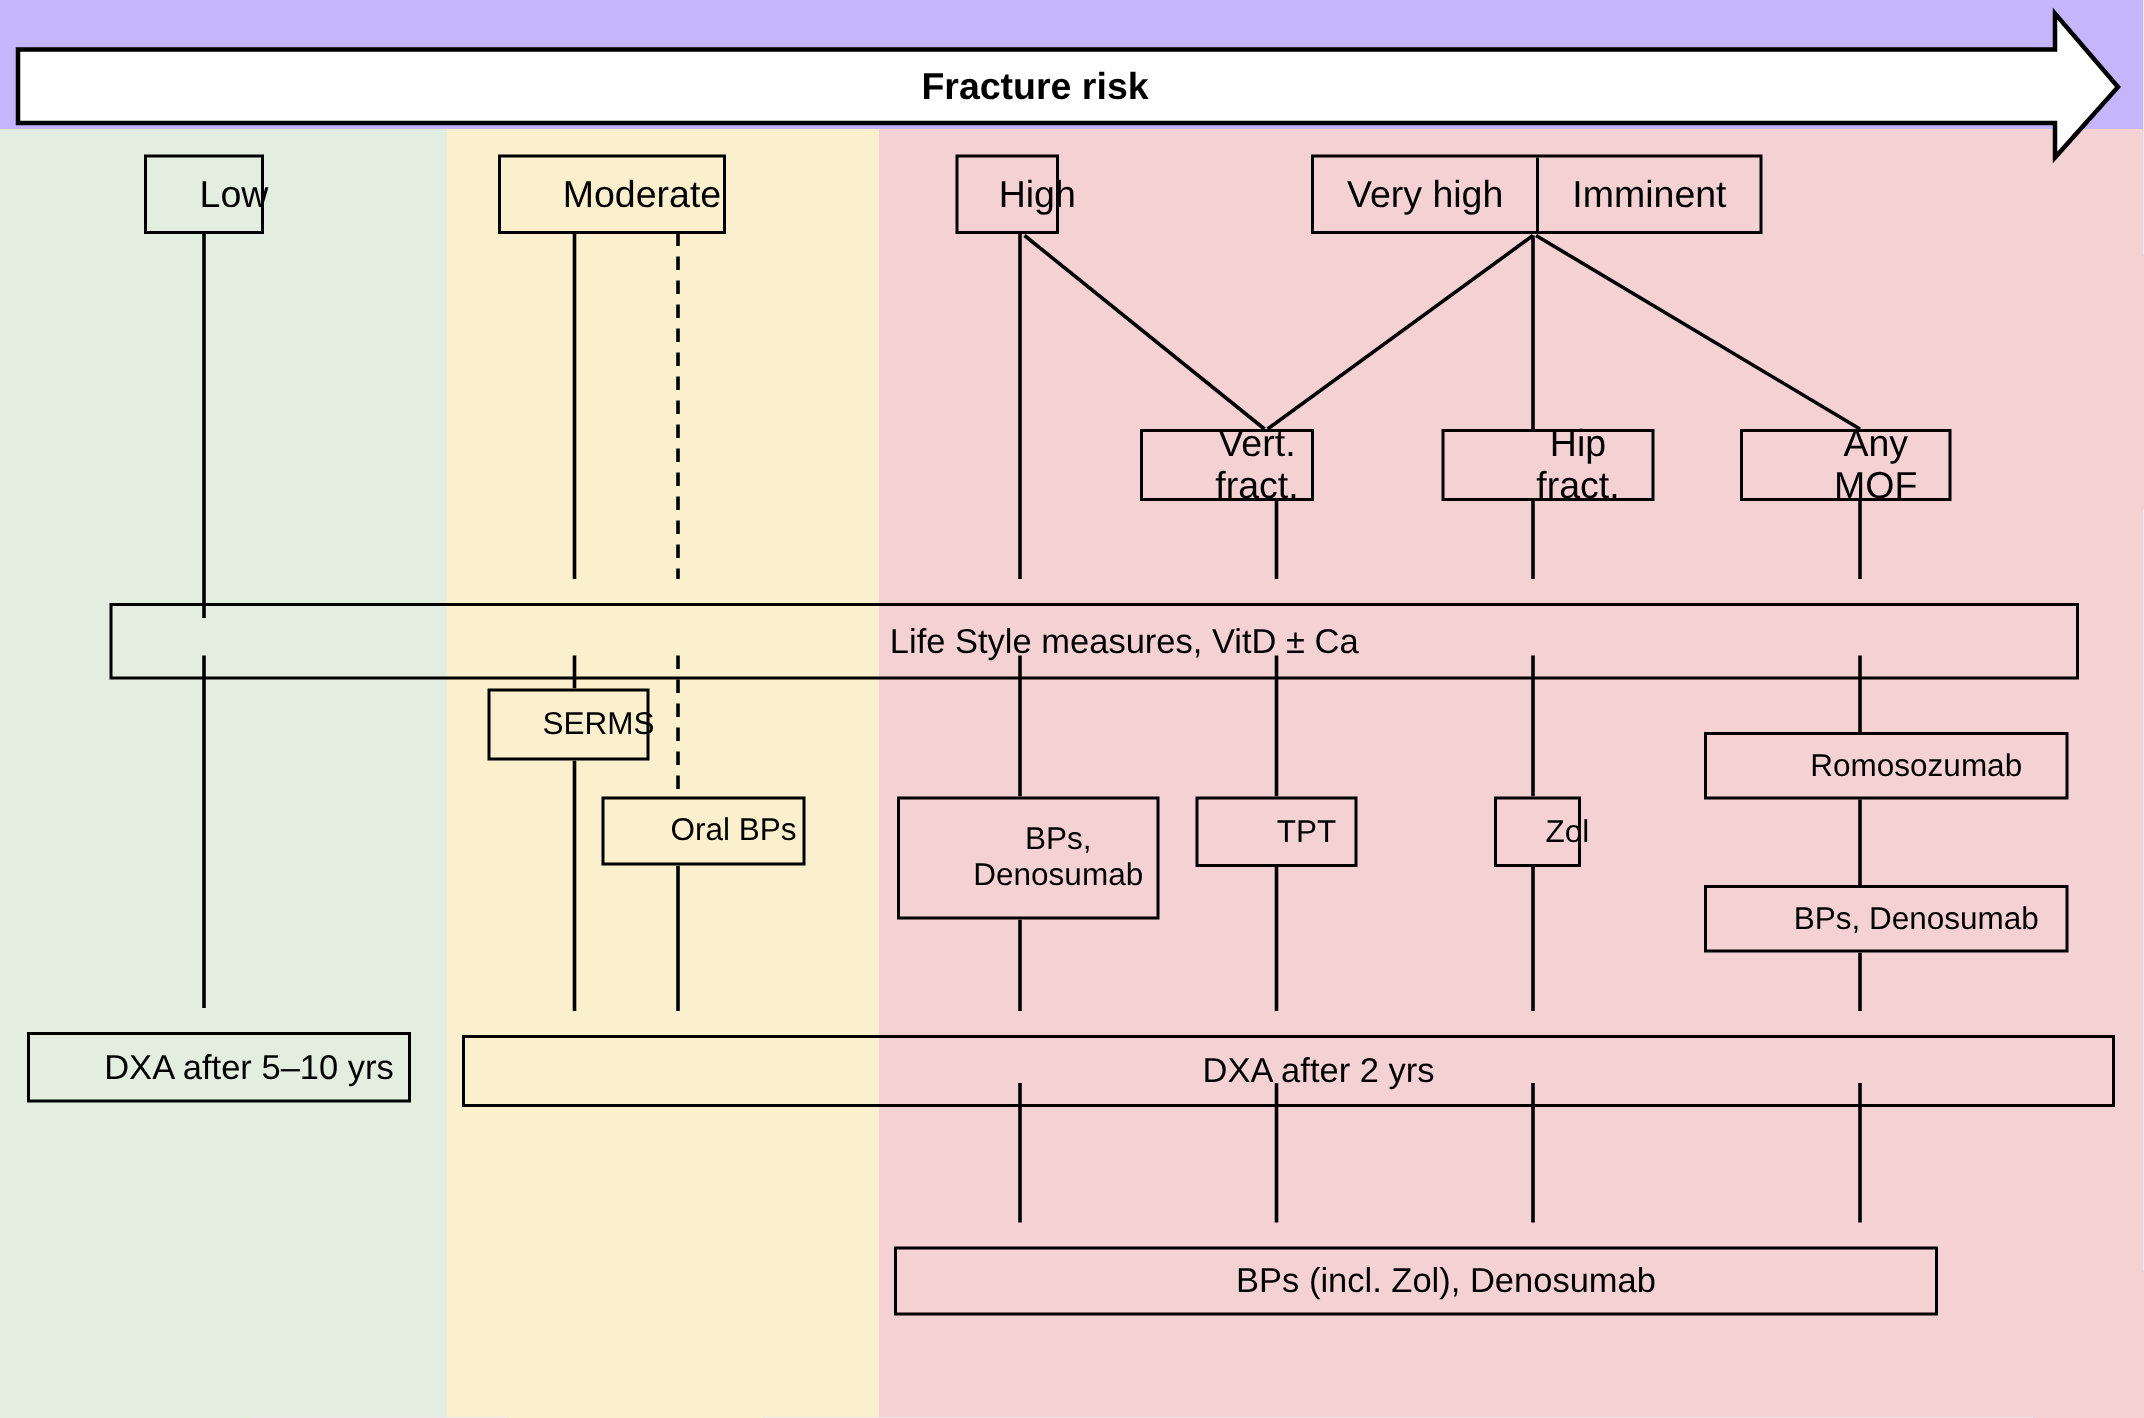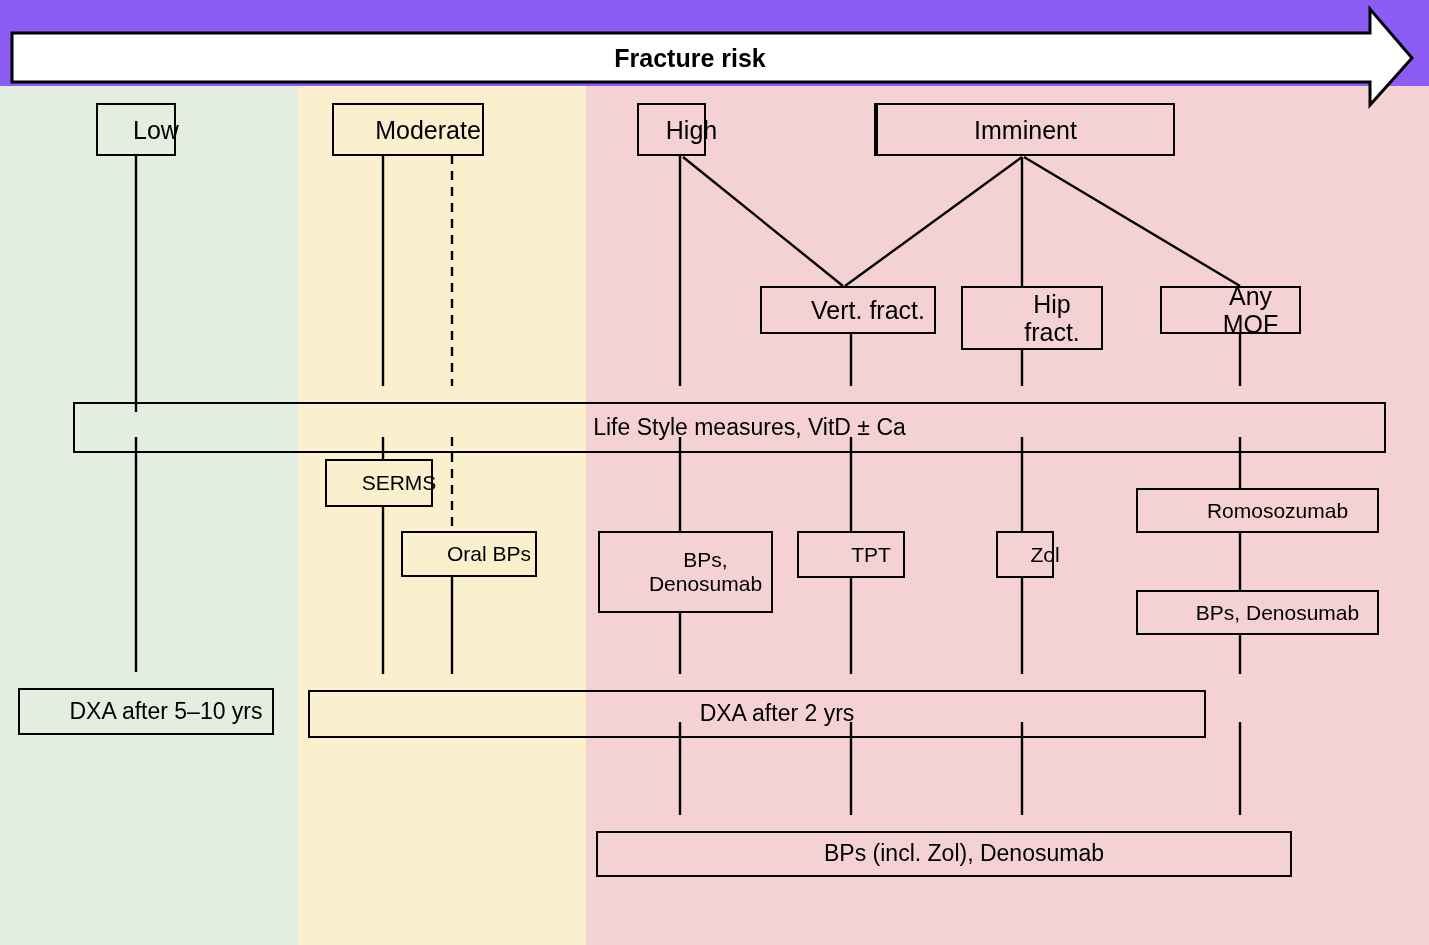--- a/index.html
+++ b/index.html
@@ -1,17 +1,17 @@
 <!DOCTYPE html>
 <html><head>
 <meta charset="utf-8">
 <style>
   html,body{margin:0;padding:0;background:#ffffff;}
   body{font-family:"Liberation Sans", sans-serif;}
-  #stage{position:relative;width:1429px;height:945px;background:#8b5cf6;overflow:hidden;}
+  #stage{position:relative;width:1429px;height:945px;background:#c4b5fd;overflow:hidden;}
   #svgroot{position:absolute;left:0;top:0;width:1429px;height:945px;}
   .nodebox{position:absolute;box-sizing:border-box;border:2px solid #000;display:flex;align-items:center;justify-content:center;text-align:center;color:#000;line-height:1.12;padding-left:40px;}
   .bandlabel{font-size:25px;}
   .fxbox{font-size:25px;}
   .medbox{font-size:21px;}
   .barbox{font-size:23px;margin-top:16px;}
   .wide-bar{justify-content:center;}
   .hdr-title{position:absolute;left:0;top:33px;width:1380px;height:50px;display:flex;align-items:center;justify-content:center;font-size:25px;font-weight:bold;color:#000;pointer-events:none;}
   .split-cell{flex:1 1 auto;display:flex;align-items:center;justify-content:center;height:100%;}
   .split-divider{width:2px;background:#000;height:100%;}
@@ -80,31 +80,34 @@
 
   <div class="nodebox bandlabel" style="left:332px;top:103px;width:152px;height:53px;background:#fbf0cd;">
     <span>Moderate</span>
   </div>
 
   <div class="nodebox bandlabel" style="left:637px;top:103px;width:69px;height:53px;background:#f4d2d4;">
     <span>High</span>
   </div>
 
   <div class="nodebox bandlabel" style="left:874px;top:103px;width:301px;height:53px;background:#f4d2d4;padding:0;">
+    <div class="split-cell">
+      <span>Very high</span>
+    </div>
     <div class="split-divider"></div>
     <div class="split-cell">
       <span>Imminent</span>
     </div>
   </div>
 
-  <div class="nodebox fxbox" style="left:760px;top:286px;width:176px;height:48px;background:#f4d2d4;">
+  <div class="nodebox fxbox" style="left:760px;top:286px;width:116px;height:48px;background:#f4d2d4;">
     <span>Vert. fract.</span>
   </div>
 
-  <div class="nodebox fxbox" style="left:961px;top:286px;width:142px;height:64px;background:#f4d2d4;">
+  <div class="nodebox fxbox" style="left:961px;top:286px;width:142px;height:48px;background:#f4d2d4;">
     <span>Hip fract.</span>
   </div>
 
   <div class="nodebox fxbox" style="left:1160px;top:286px;width:141px;height:48px;background:#f4d2d4;">
     <span>Any MOF</span>
   </div>
 
   <div class="nodebox barbox wide-bar" style="left:73px;top:386px;width:1313px;height:51px;background:transparent;">
     <span>Life Style measures, VitD ± Ca</span>
   </div>
@@ -135,21 +138,21 @@
   </div>
 
   <div class="nodebox medbox" style="left:1136px;top:488px;width:243px;height:45px;background:#f4d2d4;">
     <span>Romosozumab</span>
   </div>
 
   <div class="nodebox barbox" style="left:18px;top:672px;width:256px;height:47px;background:transparent;">
     <span>DXA after 5–10 yrs</span>
   </div>
 
-  <div class="nodebox barbox wide-bar" style="left:308px;top:674px;width:898px;height:48px;background:transparent;">
+  <div class="nodebox barbox wide-bar" style="left:308px;top:674px;width:1102px;height:48px;background:transparent;">
     <span>DXA after 2 yrs</span>
   </div>
 
   <div class="nodebox barbox wide-bar" style="left:596px;top:815px;width:696px;height:46px;background:transparent;">
     <span>BPs (incl. Zol), Denosumab</span>
   </div>
 
 </div>
 
 </body></html>

